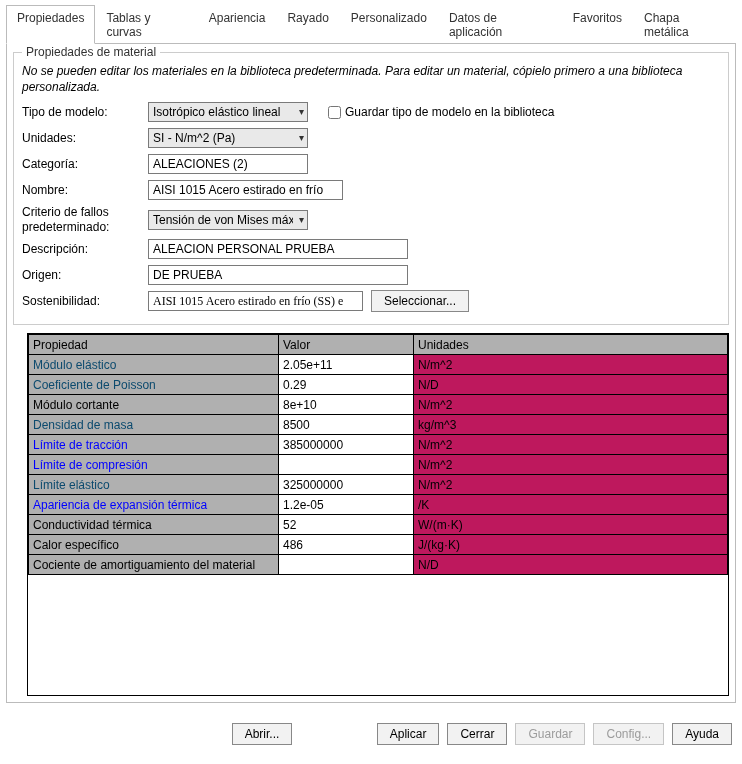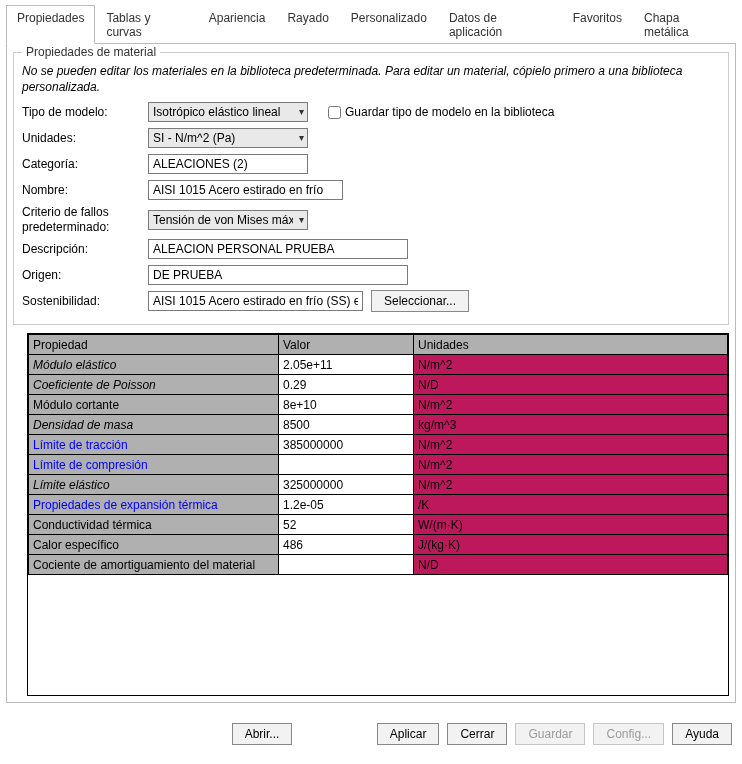--- a/index.html
+++ b/index.html
@@ -138,21 +138,21 @@
   }
   table.props td.prop-name {
     background: #b0b0b0;
   }
   table.props td.prop-val {
     background: #ffffff;
   }
   table.props td.prop-unit {
     background: #be185d;
   }
-  .c-red { color: #000000; font-style: italic; }
+  .c-red { color: #0c4a6e; }
   .c-blue { color: #0000ff; }
   .c-black { color: #000000; }
   .blank-area {
     height: 120px;
     background: #ffffff;
   }
   .footer-buttons {
     display: flex;
     justify-content: flex-start;
     padding: 20px 10px 12px 10px;
@@ -226,21 +226,21 @@
       <input class="text-input" style="width: 260px;" value="ALEACION PERSONAL PRUEBA">
     </div>
 
     <div class="form-row">
       <span class="form-label">Origen:</span>
       <input class="text-input" style="width: 260px;" value="DE PRUEBA">
     </div>
 
     <div class="form-row">
       <span class="form-label">Sostenibilidad:</span>
-      <input class="text-input" style="width: 215px;" value="AISI 1015 Acero estirado en frío (SS) e">
+      <input class="text-input" style="width: 215px; font-family: Liberation Serif, serif;" value="AISI 1015 Acero estirado en frío (SS) e">
       <span style="width:8px"></span>
       <button class="btn">Seleccionar...</button>
     </div>
   </div>
 
   <div class="table-wrap">
     <table class="props">
       <colgroup>
         <col style="width:250px">
         <col style="width:135px">
@@ -283,21 +283,21 @@
             <td class="prop-name c-blue">Límite de compresión</td>
             <td class="prop-val"></td>
             <td class="prop-unit">N/m^2</td>
           </tr>
           <tr>
             <td class="prop-name c-red">Límite elástico</td>
             <td class="prop-val">325000000</td>
             <td class="prop-unit">N/m^2</td>
           </tr>
           <tr>
-            <td class="prop-name c-blue">Propiedades de expansión térmica</td>
+            <td class="prop-name c-blue">Apariencia de expansión térmica</td>
             <td class="prop-val">1.2e-05</td>
             <td class="prop-unit">/K</td>
           </tr>
           <tr>
             <td class="prop-name c-black">Conductividad térmica</td>
             <td class="prop-val">52</td>
             <td class="prop-unit">W/(m·K)</td>
           </tr>
           <tr>
             <td class="prop-name c-black">Calor específico</td>

